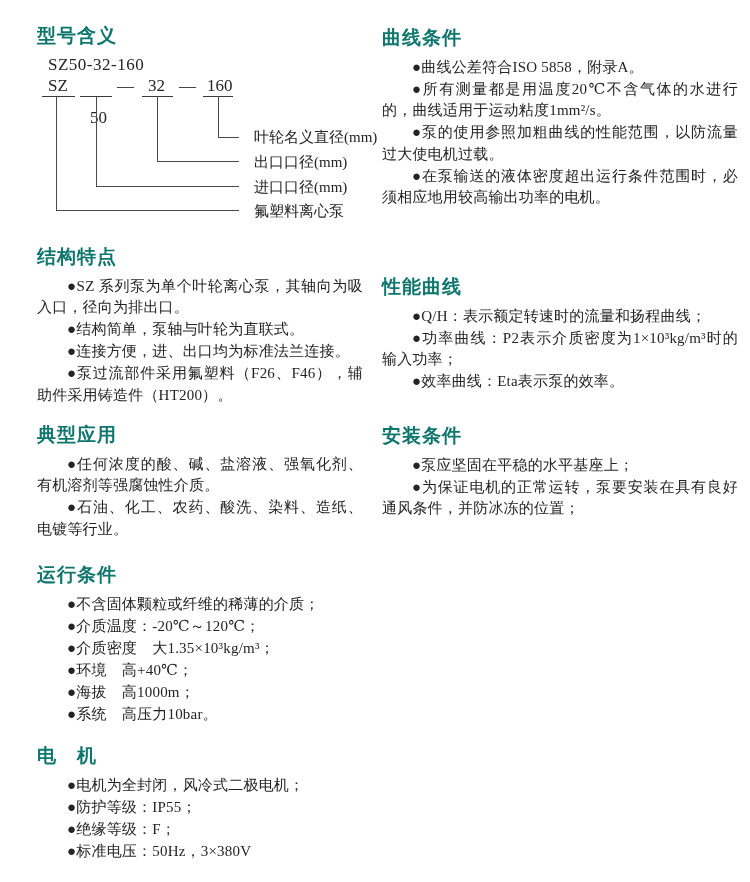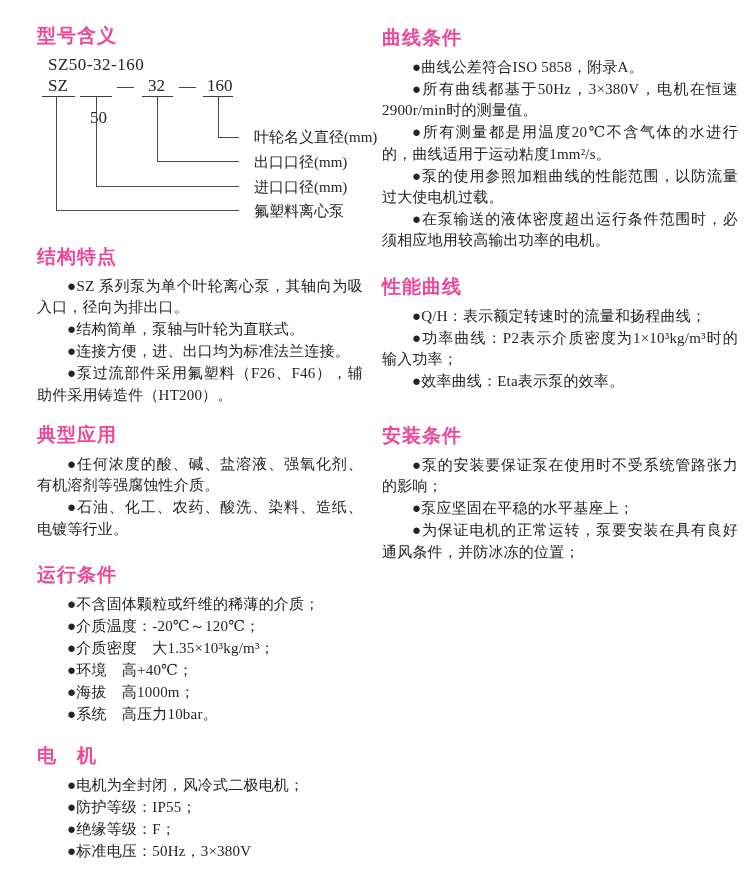--- a/index.html
+++ b/index.html
@@ -5,21 +5,21 @@
   html,body{margin:0;padding:0;}
   body{
     width:750px;height:882px;background:#ffffff;
     font-family:"Liberation Serif","DejaVu Serif",serif;
     color:#242424;position:relative;overflow:hidden;
   }
   .col{position:absolute;top:0;height:882px;}
   .sec{position:absolute;left:0;width:100%;}
   h2{
     font-family:"Liberation Sans","DejaVu Sans",sans-serif;
-    font-size:19px;line-height:22px;font-weight:bold;color:#ec4899;
+    font-size:19px;line-height:22px;font-weight:bold;color:#0f766e;
     margin:0 0 8px 0;letter-spacing:1px;
   }
   p.bullet{
     margin:0 0 0.5px 0;font-size:15px;line-height:21.4px;
     text-indent:2em;text-align:justify;letter-spacing:0.2px;
   }
   
   .diagram{position:absolute;left:0;top:55px;width:326px;height:180px;}
   .diagram .code{position:absolute;left:11px;top:0;font-size:17px;letter-spacing:0.5px;}
   .diagram .tok{position:absolute;top:21px;font-size:17px;}
@@ -94,33 +94,31 @@
     <p class="bullet">●标准电压：50Hz，3×380V</p>
   </div>
 
 </div>
 
 <div class="col" style="left:382px;width:356px;">
 
   <div class="sec" style="top:27px;">
     <h2>曲线条件</h2>
     <p class="bullet">●曲线公差符合ISO 5858，附录A。</p>
-    <p class="bullet">●所有曲线都基于50Hz，3×380V，电机在恒速2900r/min时的测量值。</p>
     <p class="bullet">●所有测量都是用温度20℃不含气体的水进行的，曲线适用于运动粘度1mm²/s。</p>
     <p class="bullet">●泵的使用参照加粗曲线的性能范围，以防流量过大使电机过载。</p>
     <p class="bullet">●在泵输送的液体密度超出运行条件范围时，必须相应地用较高输出功率的电机。</p>
   </div>
 
   <div class="sec" style="top:276px;">
     <h2>性能曲线</h2>
     <p class="bullet">●Q/H：表示额定转速时的流量和扬程曲线；</p>
     <p class="bullet">●功率曲线：P2表示介质密度为1×10³kg/m³时的输入功率；</p>
     <p class="bullet">●效率曲线：Eta表示泵的效率。</p>
   </div>
 
   <div class="sec" style="top:425px;">
     <h2>安装条件</h2>
-    <p class="bullet">●泵的安装要保证泵在使用时不受系统管路张力的影响；</p>
     <p class="bullet">●泵应坚固在平稳的水平基座上；</p>
     <p class="bullet">●为保证电机的正常运转，泵要安装在具有良好通风条件，并防冰冻的位置；</p>
   </div>
 
 </div>
 
 </body></html>

